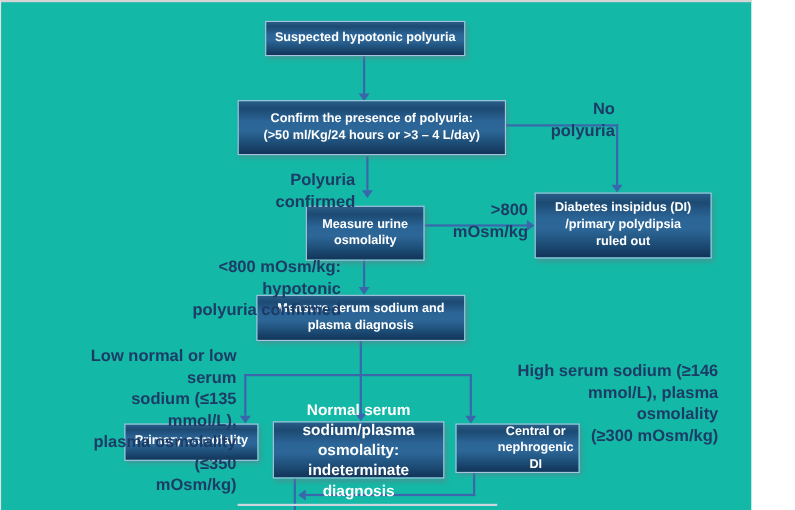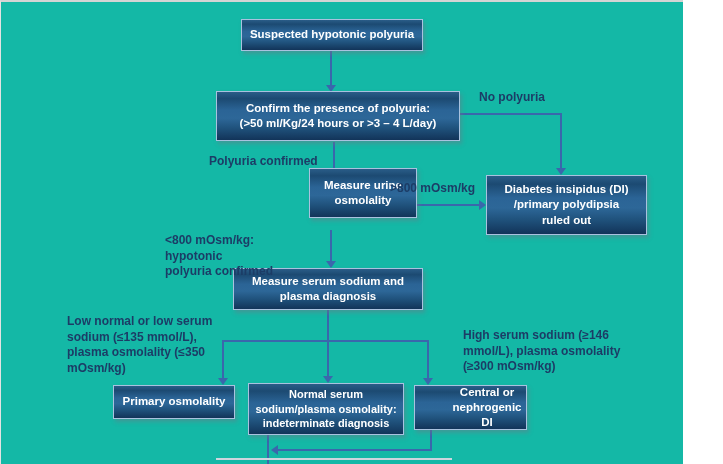--- a/index.html
+++ b/index.html
@@ -12,22 +12,22 @@
   .node{
     position:absolute;display:flex;align-items:center;justify-content:center;
     text-align:center;color:#ffffff;font-weight:bold;font-size:11.5px;line-height:1.32;
     white-space:pre-line;
     background:linear-gradient(to bottom,#2a5d88 0%,#1c4a72 14%,#2b6496 38%,#2d6798 55%,#1f517b 76%,#123459 100%);
     border:1px solid #a9c2df;
     box-shadow:2px 3px 4px rgba(110,120,135,0.45);
     box-sizing:border-box;padding:2px 4px;
   }
   .elabel{
-    position:absolute;color:#1c3c66;font-weight:bold;font-size:12px;line-height:1.3;
-    text-align:left;white-space:pre-line;
+    position:absolute;color:#1c3c66;font-weight:bold;font-size:15px;line-height:1.3;
+    text-align:right;white-space:pre-line;
   }
   .line{position:absolute;background:#3a67ac;}
   .line.faint{background:#cdd5de;}
   .ah{position:absolute;width:0;height:0;}
   .ah.down{border-left:5px solid transparent;border-right:5px solid transparent;border-top:7px solid #3a67ac;}
   .ah.right{border-top:5px solid transparent;border-bottom:5px solid transparent;border-left:7px solid #3a67ac;}
   .ah.left{border-top:5px solid transparent;border-bottom:5px solid transparent;border-right:7px solid #3a67ac;}
 </style>
 </head>
 <body>
@@ -68,33 +68,33 @@
   <div class="line" style="left:277px;top:447px;width:154px;height:2px;"></div>
   <div class="ah left" style="left:270px;top:443px;"></div>
 
   <div class="line faint" style="left:215px;top:456px;width:236px;height:2px;"></div>
 
   <div class="node" style="left:240px;top:17px;width:182px;height:32px;">Suspected hypotonic polyuria</div>
 
   <div class="node" style="left:215px;top:89px;width:244px;height:50px;">Confirm the presence of polyuria:
 (&gt;50 ml/Kg/24 hours or &gt;3 – 4 L/day)</div>
 
-  <div class="node" style="left:277px;top:166px;width:108px;height:50px;margin-left:31px;">Measure urine
+  <div class="node" style="left:277px;top:185px;width:108px;height:50px;">Measure urine
 osmolality</div>
 
   <div class="node" style="left:485px;top:173px;width:161px;height:60px;">Diabetes insipidus (DI)
 /primary polydipsia
 ruled out</div>
 
   <div class="node" style="left:232px;top:266px;width:190px;height:42px;">Measure serum sodium and
 plasma diagnosis</div>
 
   <div class="node" style="left:112px;top:383px;width:122px;height:34px;">Primary osmolality</div>
 
-  <div class="node" style="left:247px;top:381px;width:156px;height:52px;font-size:11px;">Normal serum
+  <div class="node" style="left:247px;top:381px;width:156px;height:52px;font-size:14px;">Normal serum
 sodium/plasma osmolality:
 indeterminate diagnosis</div>
 
   <div class="node" style="left:413px;top:383px;width:113px;height:45px;padding-left:37px;">Central or
 nephrogenic DI</div>
 
   <div class="elabel" style="left:478px;top:88px;width:80px;">No polyuria</div>
 
   <div class="elabel" style="left:208px;top:152px;width:114px;">Polyuria confirmed</div>
 

